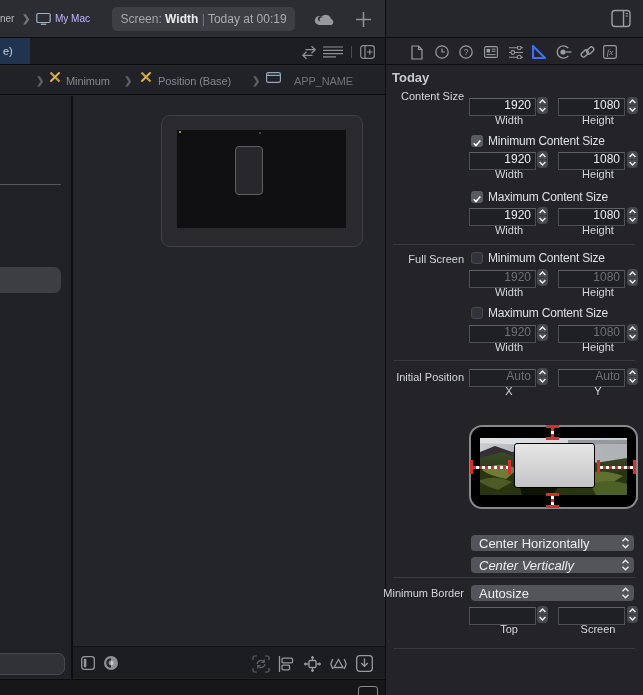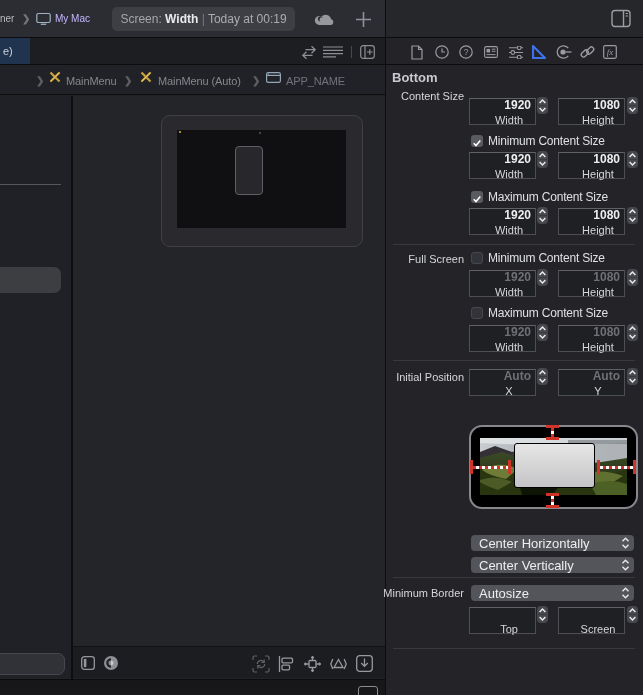--- a/index.html
+++ b/index.html
@@ -27,21 +27,21 @@
 #canvas { left:73px; top:96px; width:312px; height:550px; background:#242529; }
 #canvasbar { left:73px; top:646px; width:312px; height:32px; background:#1c1d21; border-top:1px solid #121215; }
 #bottomstrip { left:0; top:679px; width:385px; height:16px; background:#17171a; border-top:1px solid #0c0c0e; }
 #insp-div { left:385px; top:0px; width:1px; height:695px; background:#0d0d10; }
 
 
 #inspector { left:386px; top:38px; width:257px; height:657px; background:#232328; }
 .w-title { font-size:13px; font-weight:bold; color:#c9cacd; }
 .ilabel { font-size:11px; color:#d6d7d9; text-align:right; }
 .sublabel { font-size:11px; color:#d6d7d9; text-align:center; }
-.field { background:#1f2024; border:1px solid #4e4f54; border-top-color:#606166; height:27px; font-size:12px; color:#eceded; text-align:right; line-height:13px; padding-right:4px;font-weight:bold; }
+.field { background:#1f2024; border:1px solid #4e4f54; border-top-color:#606166; height:18px; font-size:12px; color:#eceded; text-align:right; line-height:13px; padding-right:4px; }
 .field.dis { color:#6f7075; }
 .stepper { width:11px; height:17px; background:#47484d; border-radius:4px; }
 .stepper:after { content:""; position:absolute; left:1px; right:1px; top:8px; height:1px; background:#3a3b40; }
 .stepper svg { position:absolute; left:0; top:0; }
 .checkbox { width:12px; height:12px; border-radius:3px; }
 .cb-on { background:#5a5b60; }
 .cb-off { background:#333439; border:1px solid #47484d; }
 .cblabel { font-size:12px; letter-spacing:-0.2px; color:#dfe0e3; }
 .hsep { height:1px; background:#38393e; left:393px; width:242px; }
 .dropdown { left:471px; width:163px; height:16px; background:#54555a; border-radius:4px; color:#eceded; font-size:13px; line-height:17px; padding-left:8px; }
@@ -91,34 +91,34 @@
   <path d="M9.8 4.2 V9.8 M7 7 H12.6" stroke="#8d8f94" stroke-width="1.2"></path>
 </svg>
 
 <div class="abs" id="jumpbar"></div>
 <div class="abs jb-item" style="left:0px;margin-top:38px;">ources</div>
 <div class="abs jb-item jb-sep" style="left:36px; top:75px;">❯</div>
 <svg class="abs" style="left:49px; top:71px;" width="12" height="12" viewBox="0 0 12 12">
   <path d="M1.5 1.5 L10.5 10.5 M10.5 1.5 L1.5 10.5" stroke="#c9a23d" stroke-width="2.2"></path>
   <path d="M10.5 1.5 L1.5 10.5" stroke="#e4c66a" stroke-width="1"></path>
 </svg>
-<div class="abs jb-item" style="left:66px;">MainMenu</div>
+<div class="abs jb-item" style="left:66px;">Minimum</div>
 <div class="abs jb-item jb-sep" style="left:124px; top:75px;">❯</div>
 <svg class="abs" style="left:140px; top:71px;" width="12" height="12" viewBox="0 0 12 12">
   <path d="M1.5 1.5 L10.5 10.5 M10.5 1.5 L1.5 10.5" stroke="#c9a23d" stroke-width="2.2"></path>
   <path d="M10.5 1.5 L1.5 10.5" stroke="#e4c66a" stroke-width="1"></path>
 </svg>
-<div class="abs jb-item" style="left:158px;">MainMenu (Auto)</div>
+<div class="abs jb-item" style="left:158px;">Position (Base)</div>
 <div class="abs jb-item jb-sep" style="left:252px; top:75px;">❯</div>
 <svg class="abs" style="left:266px; top:72px;" width="15" height="11" viewBox="0 0 15 11">
   <rect x="0.6" y="0.6" width="13.8" height="9.8" rx="1.6" fill="none" stroke="#93a7b8" stroke-width="1.2"></rect>
   <line x1="0.6" y1="3.4" x2="14.4" y2="3.4" stroke="#93a7b8" stroke-width="1.2"></line>
   <rect x="2" y="1.6" width="1.2" height="1" fill="#93a7b8"></rect>
 </svg>
-<div class="abs jb-item" style="left:286px; color:#71737a;">APP_NAME</div>
+<div class="abs jb-item" style="left:294px; color:#71737a;">APP_NAME</div>
 
 <div class="abs" id="sidebar"></div>
 <div class="abs" style="left:0; top:184px; width:61px; height:1px; background:#56575c;"></div>
 <div class="abs" style="left:0; top:267px; width:61px; height:26px; background:#3d3e42; border-radius:0 7px 7px 0;"></div>
 <div class="abs" style="left:-10px; top:653px; width:75px; height:22px; background:#313237; border:1px solid #47484d; border-radius:7px;"></div>
 <div class="abs" id="vdiv"></div>
 <div class="abs" id="canvas"></div>
 
 <div class="abs" style="left:161px; top:115px; width:202px; height:132px; background:#2a2a2e; border:1px solid #404044; border-radius:9px;"></div>
 <div class="abs" style="left:177px; top:130px; width:169px; height:98px; background:#101013;"></div>
@@ -168,21 +168,21 @@
     <rect x="0.7" y="0.7" width="15.6" height="15.6" rx="3"></rect>
     <path d="M8.5 3.5 V11 M5.2 8 L8.5 11.3 L11.8 8"></path>
   </g>
 </svg>
 <div class="abs" id="bottomstrip"></div>
 <div class="abs" style="left:358px; top:686px; width:20px; height:14px; border:1.3px solid #8a8c91; border-radius:3px; background:none;"></div>
 <div class="abs" id="insp-div"></div>
 
 <div class="abs" id="inspector"></div>
 <div class="abs" style="left:386px; top:38px; width:257px; height:27px; border-bottom:1px solid #0c0c0e;"></div>
-<div class="abs w-title" style="left:392px; top:70px;">Bottom</div>
+<div class="abs w-title" style="left:392px; top:70px;">Today</div>
 
 <svg class="abs" style="left:411px; top:45px;" width="12" height="15" viewBox="0 0 12 15">
   <path d="M1 1 H7.5 L11 4.5 V14 H1 Z" fill="none" stroke="#9a9ca1" stroke-width="1.2"></path>
   <path d="M7.5 1 V4.5 H11" fill="none" stroke="#9a9ca1" stroke-width="1.2"></path>
 </svg>
 <svg class="abs" style="left:435px; top:45px;" width="14" height="14" viewBox="0 0 14 14">
   <circle cx="7" cy="7" r="6.2" fill="none" stroke="#9a9ca1" stroke-width="1.2"></circle>
   <path d="M7 3.4 V7 H10" fill="none" stroke="#9a9ca1" stroke-width="1.2"></path>
 </svg>
 <svg class="abs" style="left:459px; top:45px;" width="14" height="14" viewBox="0 0 14 14">
@@ -370,21 +370,21 @@
 <div class="abs" style="left:470px; top:460px; width:3px; height:14px; background:#d03428;"></div>
 <div class="abs" style="left:473px; top:466px; width:36px; height:3px; background:repeating-linear-gradient(90deg,#d03428 0 3px,#fff 3px 6px);"></div>
 <div class="abs" style="left:508px; top:460px; width:3px; height:14px; background:#d03428;"></div>
 <div class="abs" style="left:597px; top:460px; width:3px; height:14px; background:#d03428;"></div>
 <div class="abs" style="left:600px; top:466px; width:34px; height:3px; background:repeating-linear-gradient(90deg,#fff 0 3px,#d03428 3px 6px);"></div>
 <div class="abs" style="left:633px; top:460px; width:3px; height:14px; background:#d03428;"></div>
 
 <div class="abs dropdown" style="top:535px;">Center Horizontally<svg class="dd-arrows" width="9" height="12" viewBox="0 0 9 12">
       <path d="M1.5 4.2 L4.5 1.2 L7.5 4.2 M1.5 7.8 L4.5 10.8 L7.5 7.8" stroke="#e9eaec" stroke-width="1.4" fill="none"></path>
     </svg></div>
-<div class="abs dropdown" style="top:557px;">Center Vertically<svg class="dd-arrows" width="9" height="12" viewBox="0 0 9 12">
+<div class="abs dropdown" style="top:557px;font-style:italic;">Center Vertically<svg class="dd-arrows" width="9" height="12" viewBox="0 0 9 12">
       <path d="M1.5 4.2 L4.5 1.2 L7.5 4.2 M1.5 7.8 L4.5 10.8 L7.5 7.8" stroke="#e9eaec" stroke-width="1.4" fill="none"></path>
     </svg></div>
 <div class="abs hsep" style="top:577px;"></div>
 <div class="abs ilabel" style="left:374px; top:587px; width:90px;">Minimum Border</div>
 <div class="abs dropdown" style="top:585px;">Autosize<svg class="dd-arrows" width="9" height="12" viewBox="0 0 9 12">
       <path d="M1.5 4.2 L4.5 1.2 L7.5 4.2 M1.5 7.8 L4.5 10.8 L7.5 7.8" stroke="#e9eaec" stroke-width="1.4" fill="none"></path>
     </svg></div>
 
 <div class="abs field" style="left:469px; top:607px; width:67px;"></div>
 <div class="abs stepper" style="left:537px; top:606px;">

